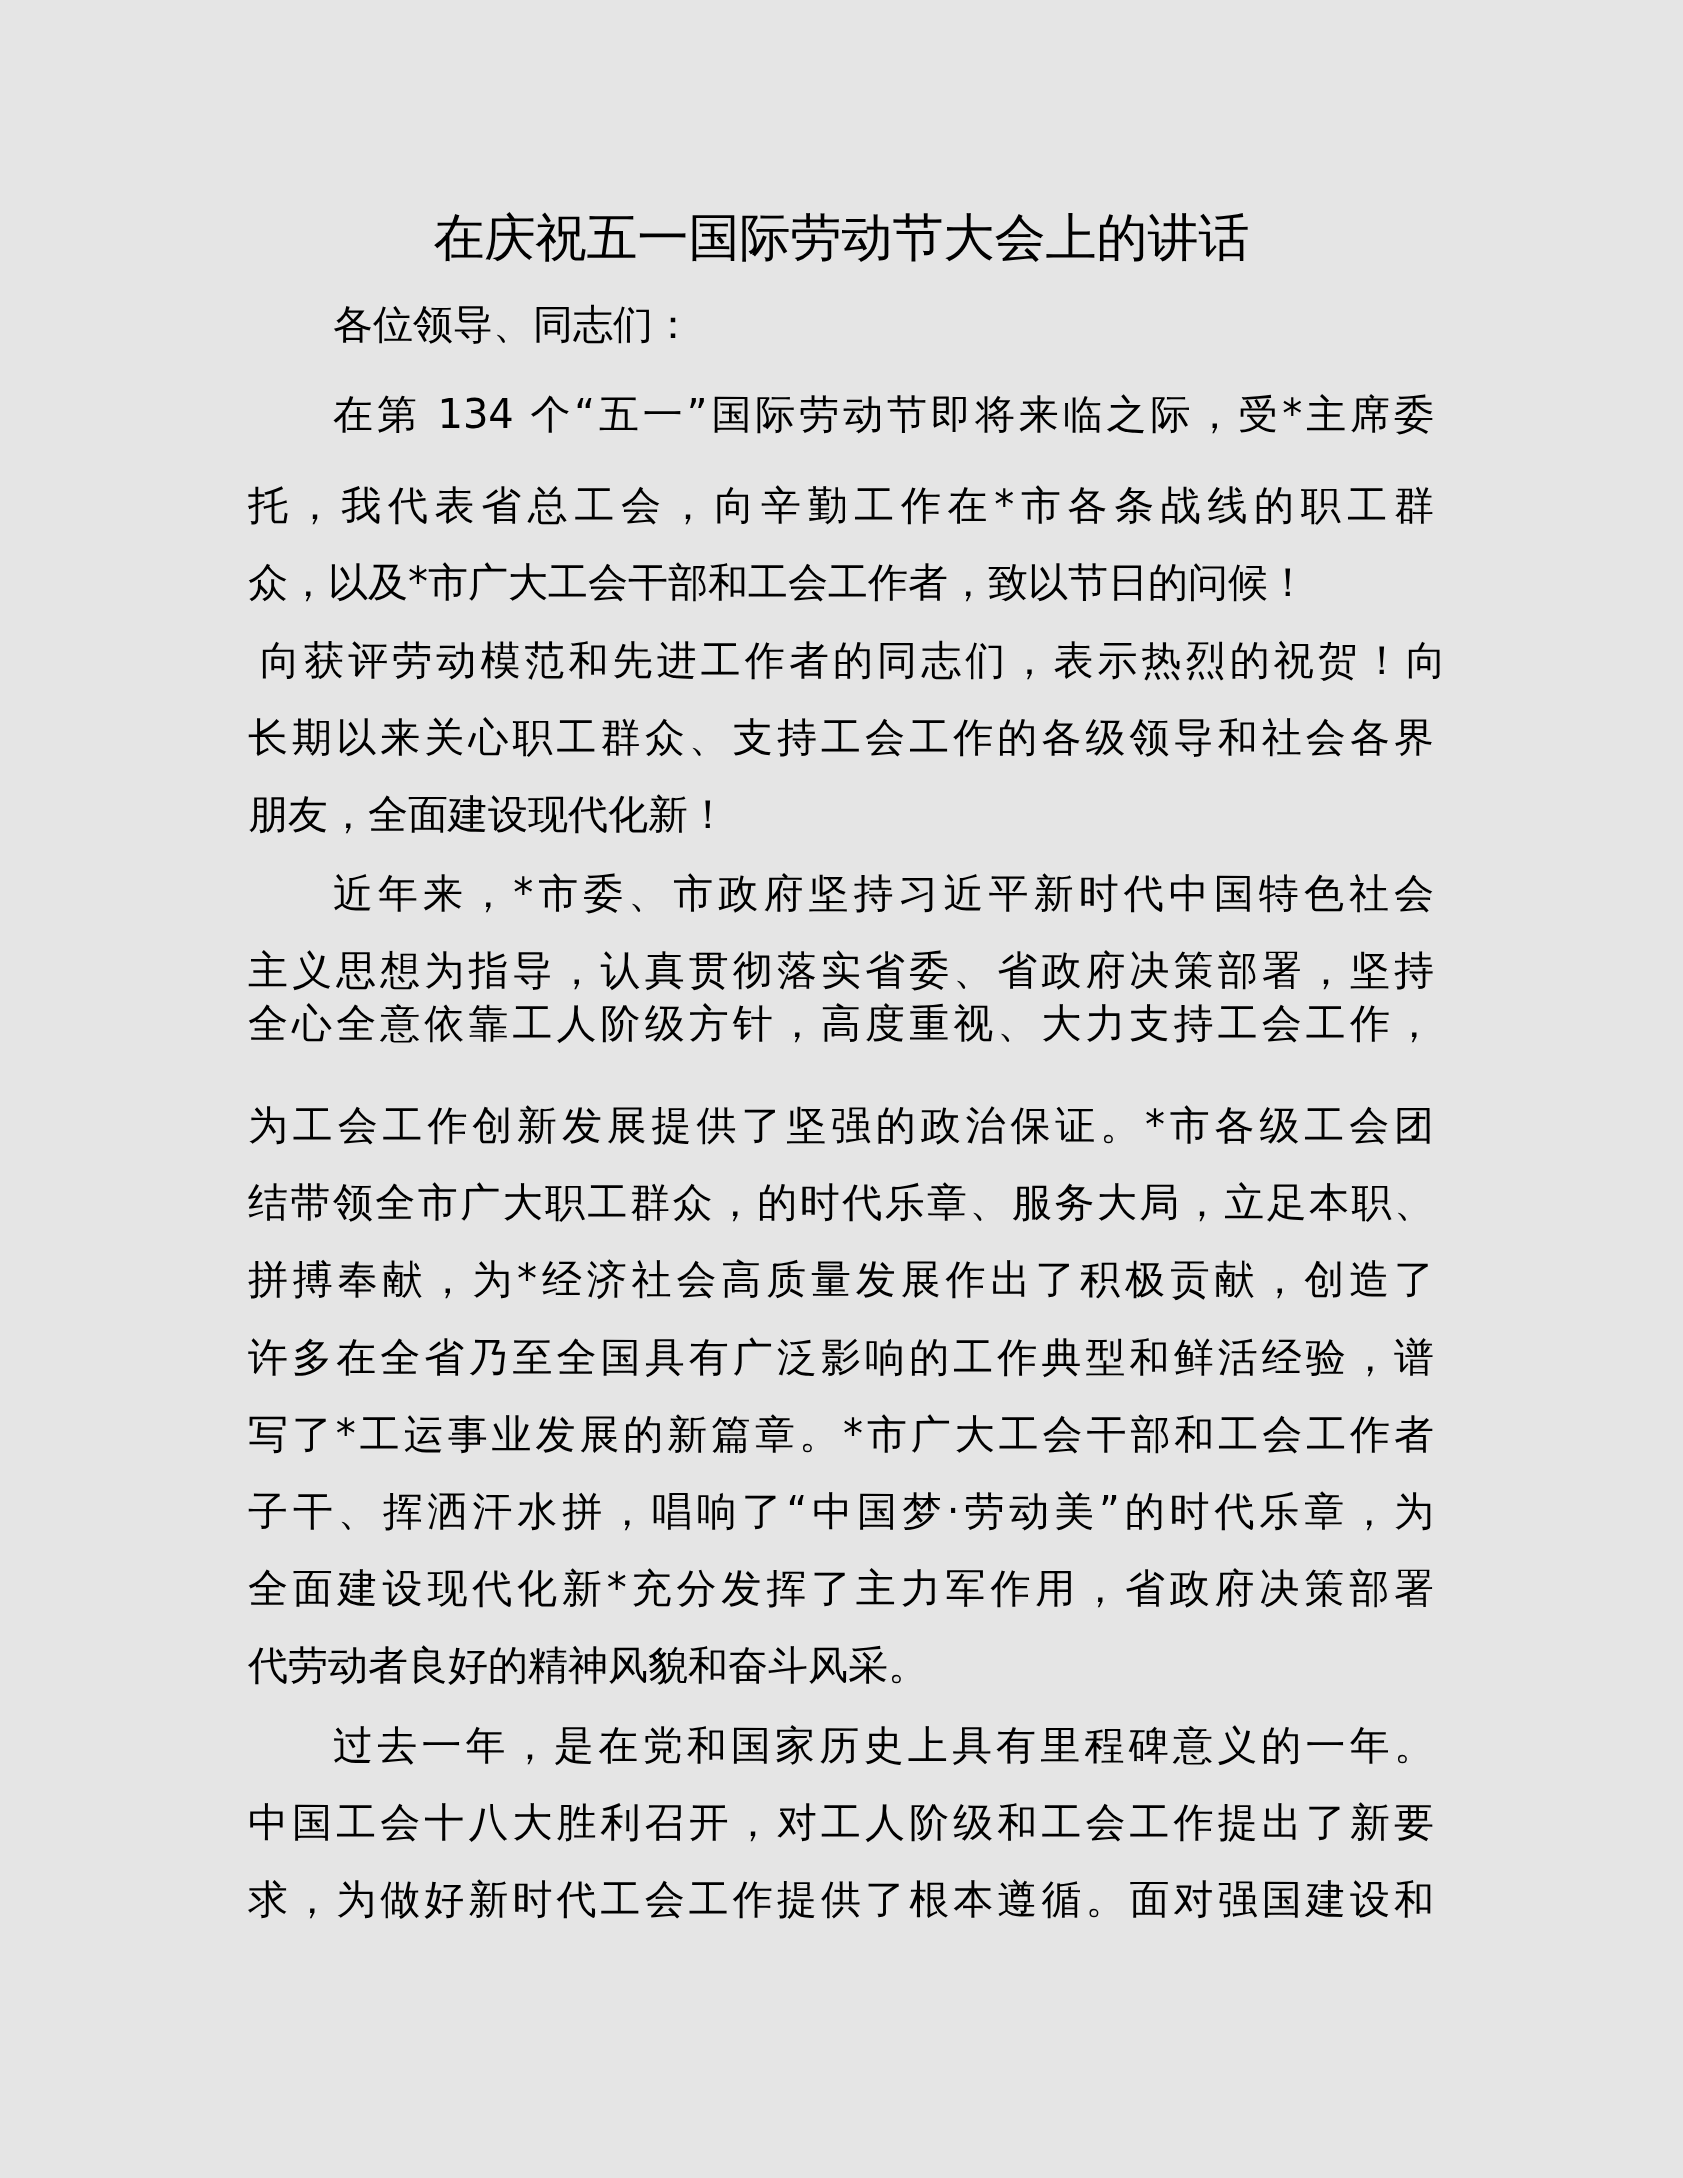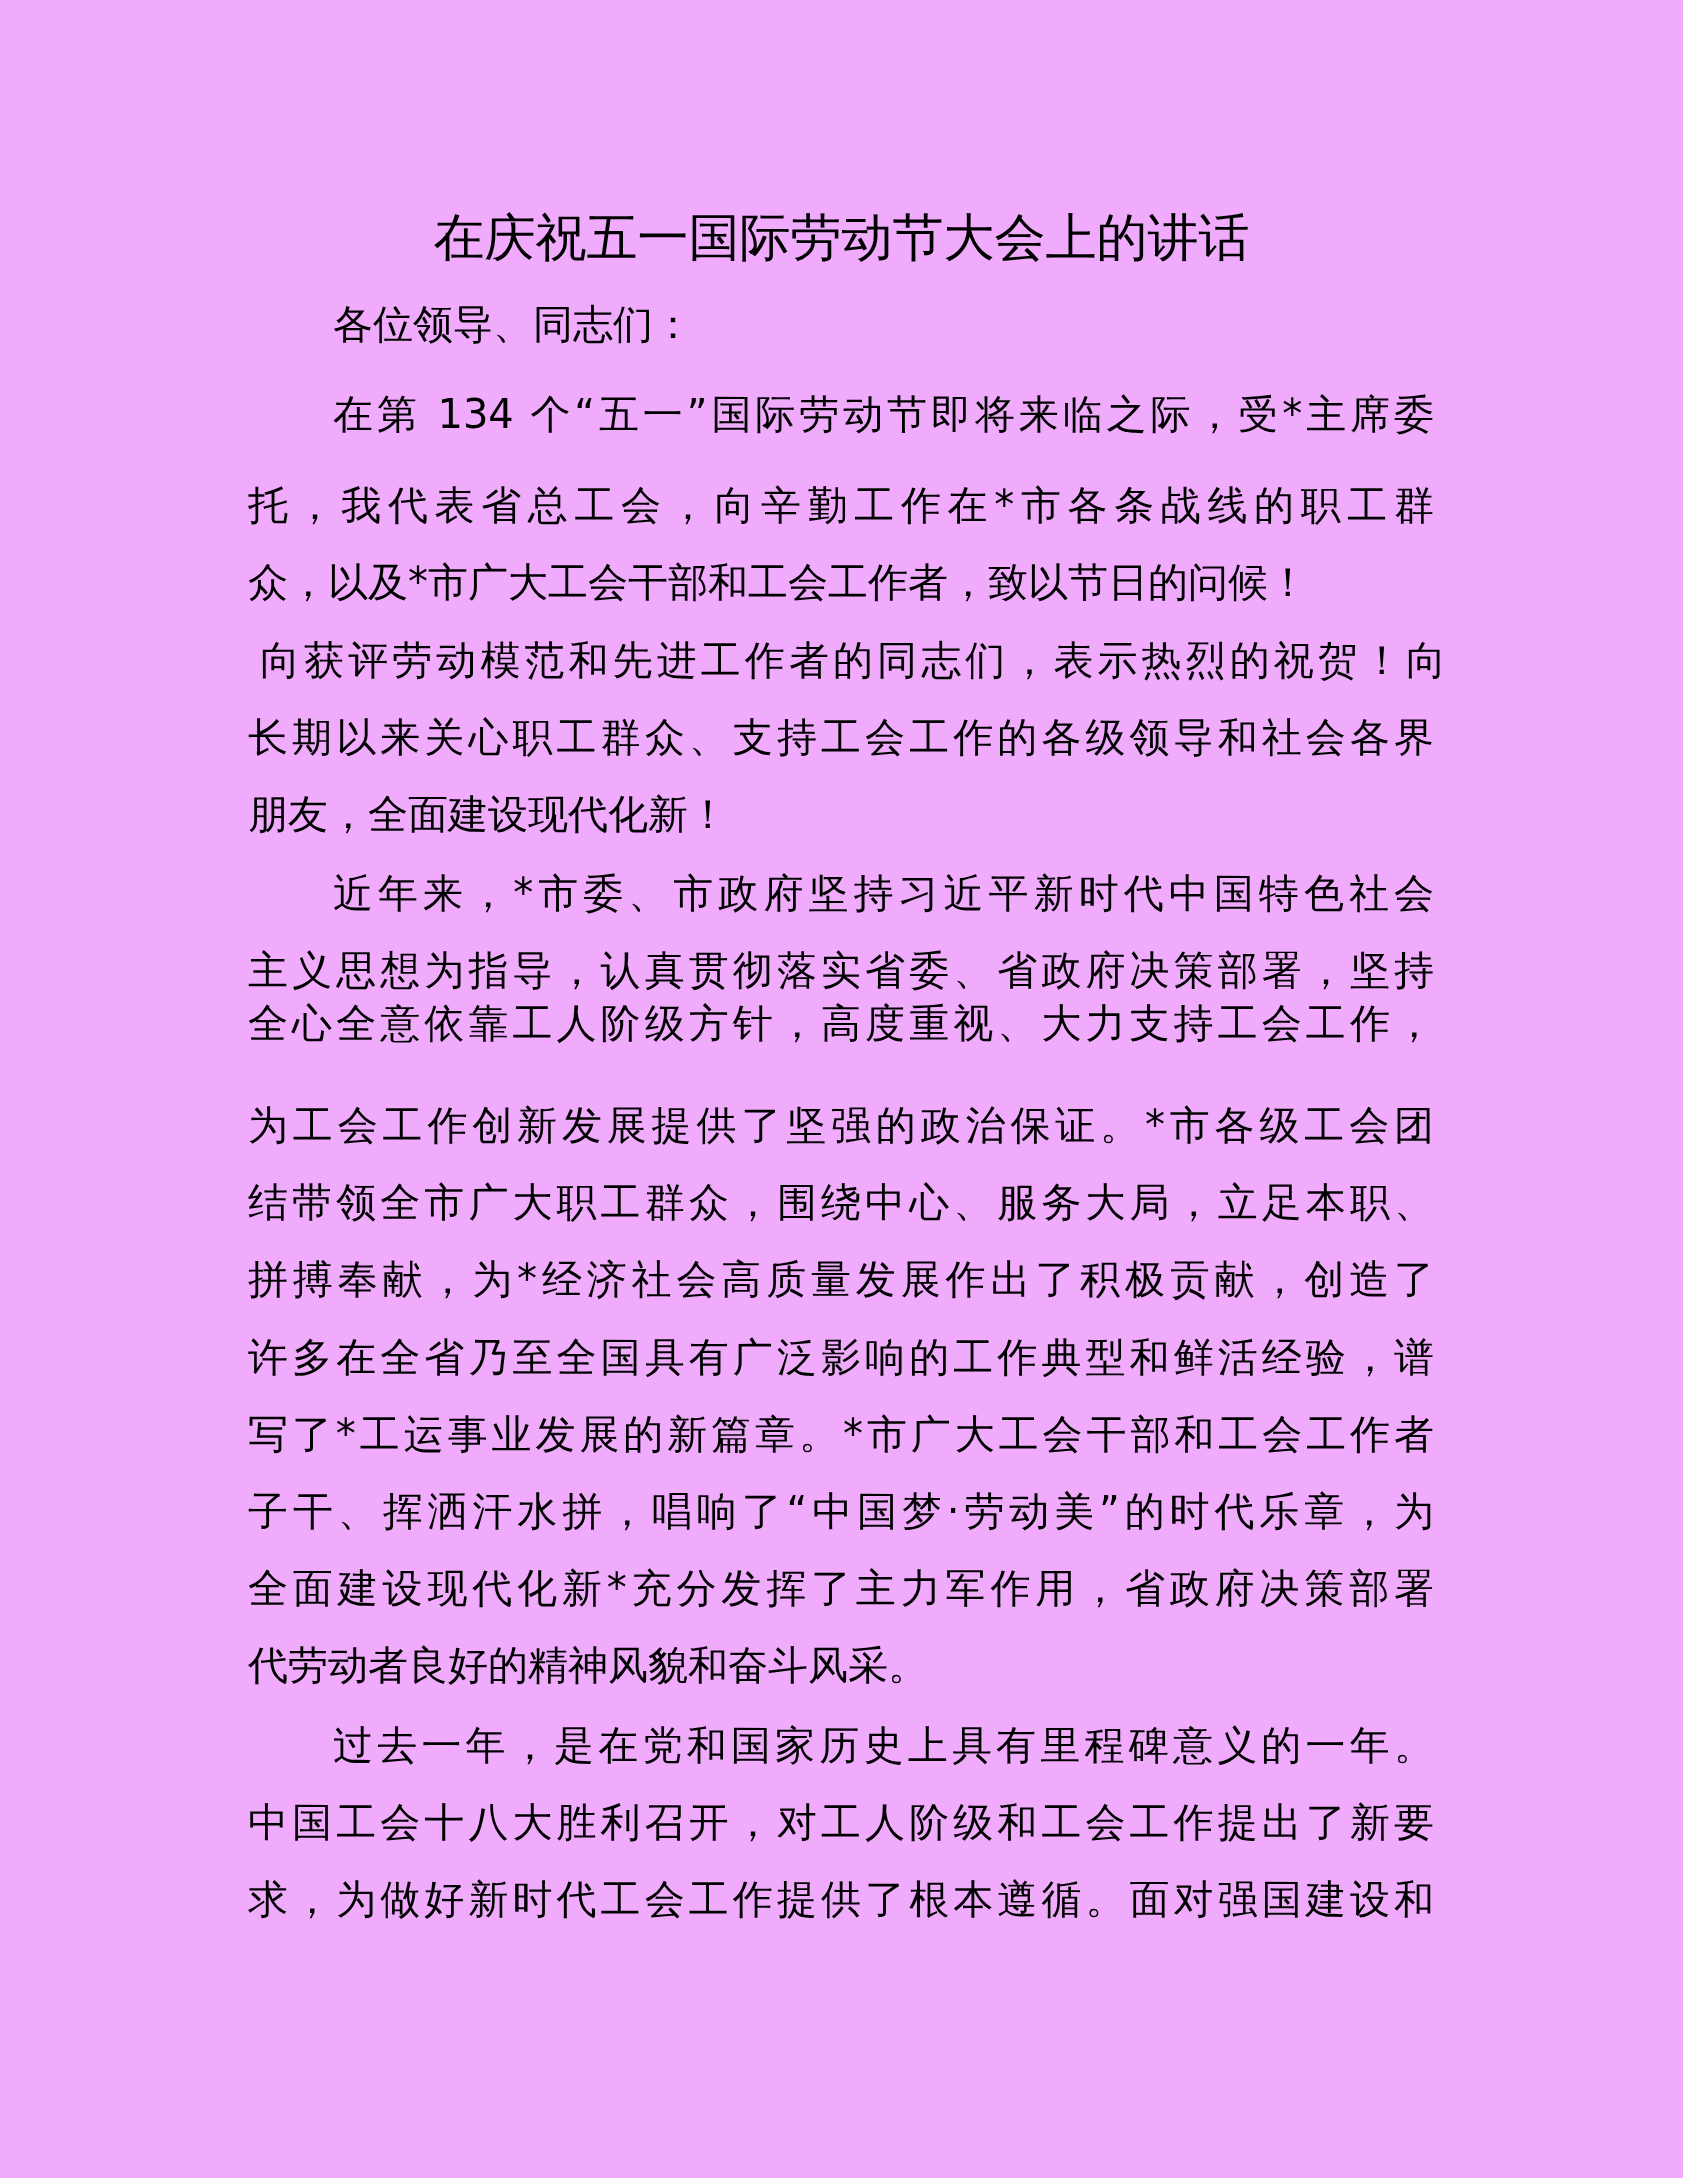--- a/index.html
+++ b/index.html
@@ -12,21 +12,21 @@
     height: 2178px;
     position: relative;
     overflow: hidden;
     font-family: "DejaVu Sans", "Liberation Sans", sans-serif;
     color: #000000;
   }
   .page {
     position: absolute;
     left: 0; top: 0;
     width: 1683px; height: 2178px;
-    background: #f0abfc;
+    background: #e5e5e5;
   }
   .title {
     position: absolute;
     left: 0;
     width: 1683px;
     top: 205px;
     height: 65px;
     line-height: 65px;
     text-align: center;
     font-size: 51px;
@@ -69,21 +69,21 @@
     <div class="line" style="top:633px;margin-left:12px;">向获评劳动模范和先进工作者的同志们，表示热烈的祝贺！向</div>
     <div class="line" style="top:710px;">长期以来关心职工群众、支持工会工作的各级领导和社会各界</div>
     <div class="line last" style="top:787px;">朋友，全面建设现代化新！</div>
   </div>
 
   <div>
     <div class="line indent" style="top:866px;">近年来，*市委、市政府坚持习近平新时代中国特色社会</div>
     <div class="line" style="top:943px;">主义思想为指导，认真贯彻落实省委、省政府决策部署，坚持</div>
     <div class="line" style="top:996px;">全心全意依靠工人阶级方针，高度重视、大力支持工会工作，</div>
     <div class="line" style="top:1098px;">为工会工作创新发展提供了坚强的政治保证。*市各级工会团</div>
-    <div class="line" style="top:1175px;">结带领全市广大职工群众，围绕中心、服务大局，立足本职、</div>
+    <div class="line" style="top:1175px;">结带领全市广大职工群众，的时代乐章、服务大局，立足本职、</div>
     <div class="line" style="top:1252px;">拼搏奉献，为*经济社会高质量发展作出了积极贡献，创造了</div>
     <div class="line" style="top:1330px;">许多在全省乃至全国具有广泛影响的工作典型和鲜活经验，谱</div>
     <div class="line" style="top:1407px;">写了*工运事业发展的新篇章。*市广大工会干部和工会工作者</div>
     <div class="line" style="top:1484px;">子干、挥洒汗水拼，唱响了“中国梦·劳动美”的时代乐章，为</div>
     <div class="line" style="top:1561px;">全面建设现代化新*充分发挥了主力军作用，省政府决策部署</div>
     <div class="line last" style="top:1638px;">代劳动者良好的精神风貌和奋斗风采。</div>
   </div>
 
   <div>
     <div class="line indent" style="top:1718px;">过去一年，是在党和国家历史上具有里程碑意义的一年。</div>

